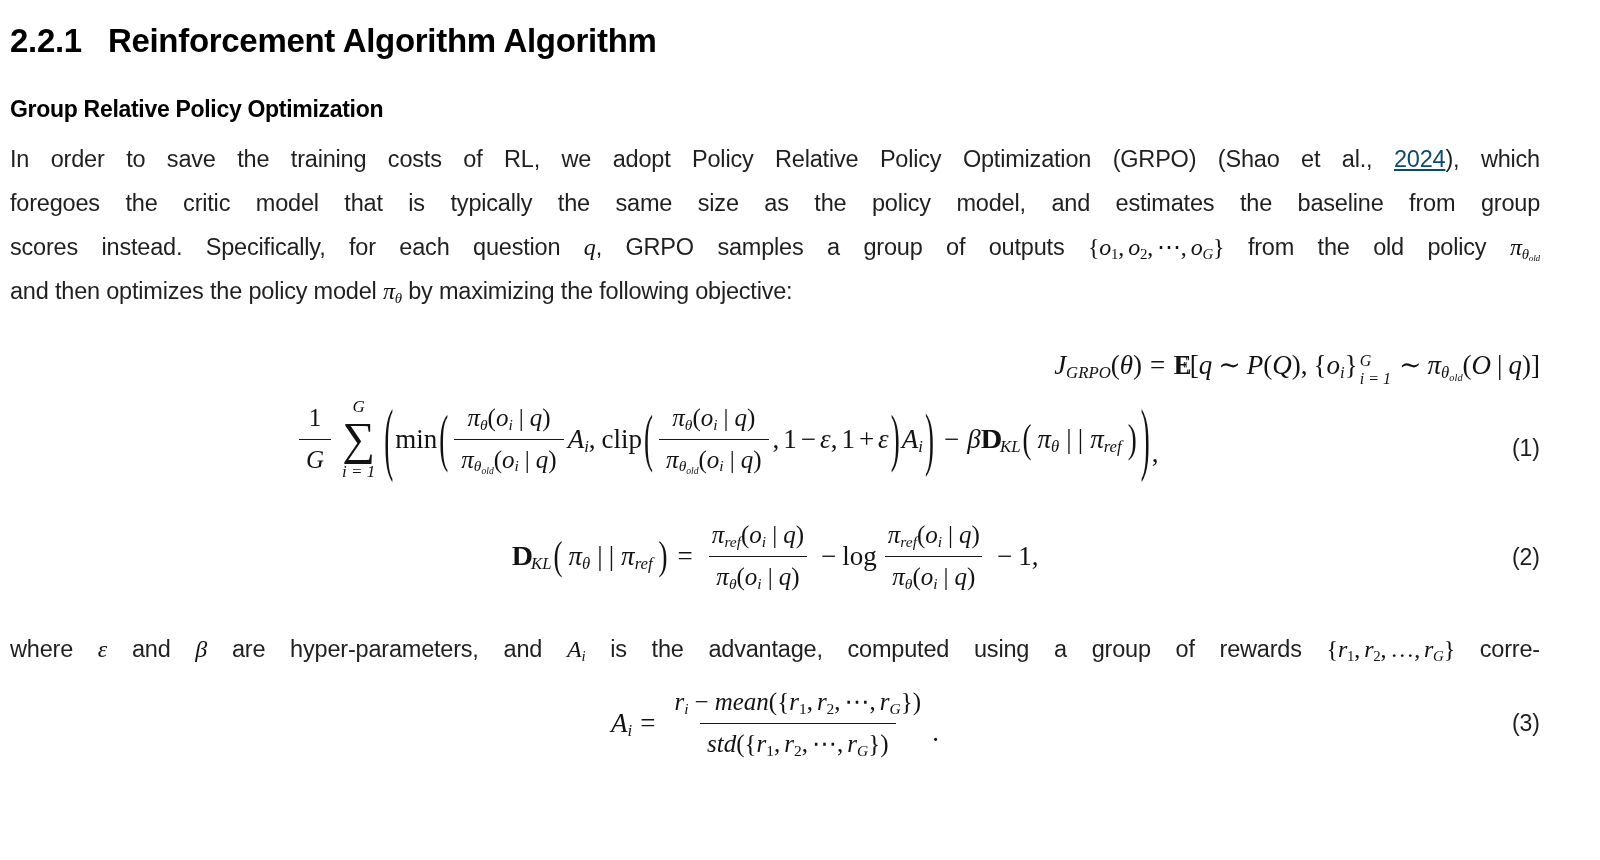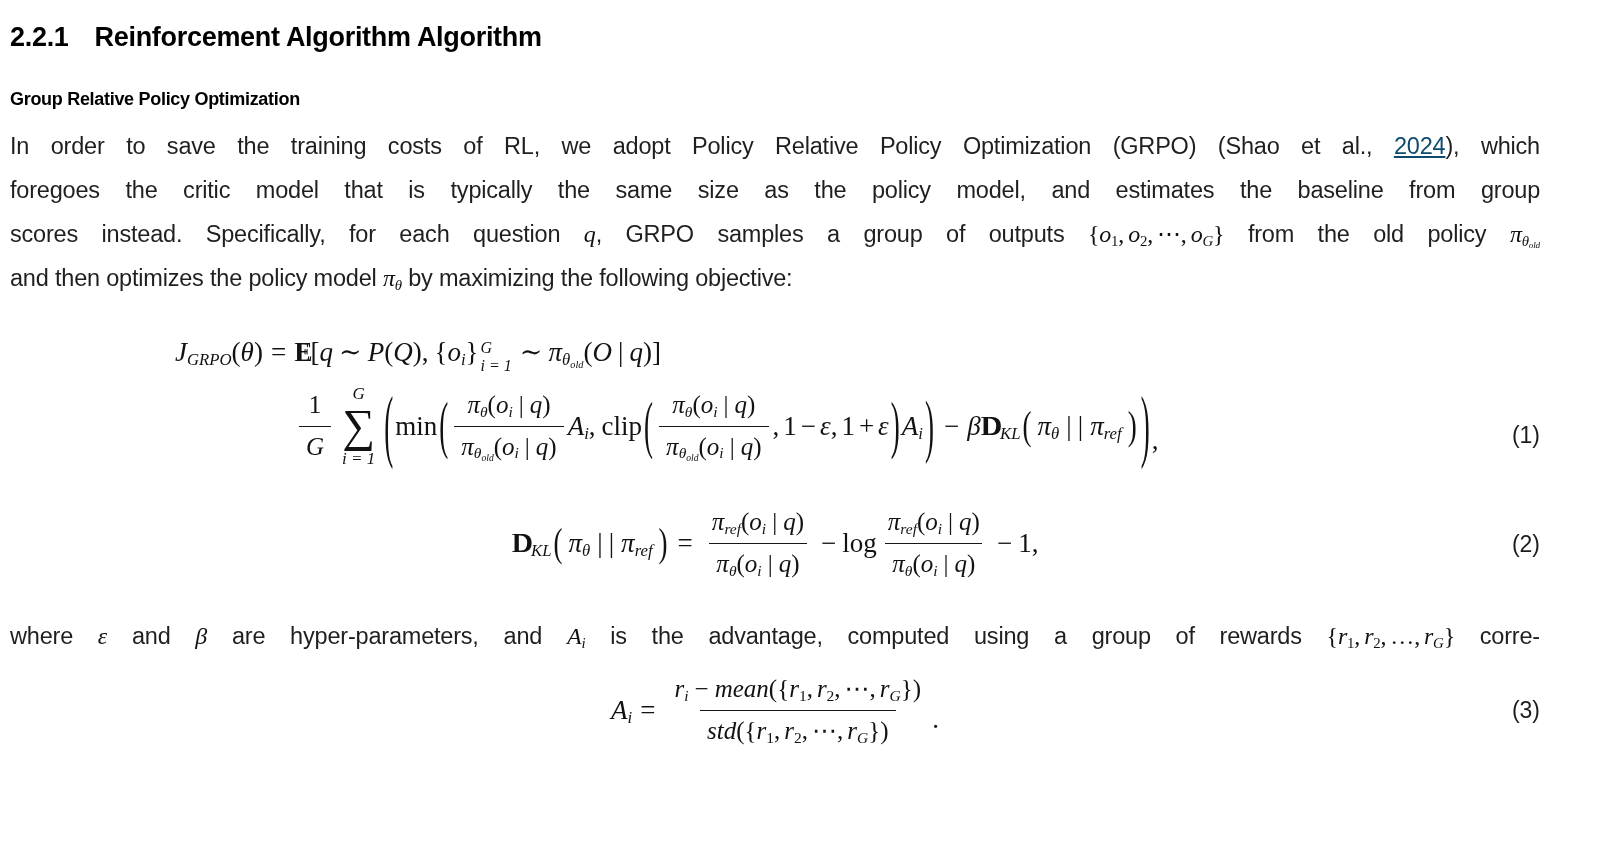--- a/index.html
+++ b/index.html
@@ -1,32 +1,32 @@
 <!DOCTYPE html>
 <html><head>
 <meta charset="utf-8">
 <style>
   html,body{margin:0;padding:0;background:#ffffff;}
   body{width:1600px;height:860px;overflow:hidden;color:#1f1f1f;
        font-family:"Liberation Sans","DejaVu Sans",sans-serif;}
   .page{position:relative;padding:16px 60px 0 10px;}
 
   
-  .h1{display:flex;gap:26px;font-size:27px;font-weight:700;color:#000;margin-top:6px;letter-spacing:-0.3px;}
-  .h2{font-size:18px;font-weight:700;color:#000;margin-top:36px;letter-spacing:-0.3px;}
+  .h1{display:flex;gap:26px;font-size:33px;font-weight:700;color:#000;margin-top:6px;letter-spacing:-0.3px;}
+  .h2{font-size:23px;font-weight:700;color:#000;margin-top:36px;letter-spacing:-0.3px;}
 
   
   .para{font-size:23.5px;line-height:44px;margin-top:14px;letter-spacing:-0.2px;}
   .jline{text-align:justify;text-align-last:justify;}
   .jlast{text-align:left;}
   .p2{margin-top:34px;}
   a.cite{color:#0c4a6e;text-decoration:underline;cursor:pointer;}
 
   
-  .im,.mline,.mrow{font-family:"Liberation Serif","DejaVu Serif",serif;font-style:italic;color:#121212;}
+  .im,.mline,.mrow{font-family:"Liberation Serif","DejaVu Serif",serif;font-style:italic;color:#121212;text-align:right;}
   .im{font-size:24px;}
   .mline{font-size:27px;}
   .mrow{font-size:27px;display:flex;align-items:center;}
   .up{font-style:normal;}
   sub{font-size:0.62em;line-height:0;position:relative;top:0.25em;vertical-align:baseline;}
   sub sub{top:0.3em;margin-top:10px;}
   .run{line-height:1.15;white-space:nowrap;display:inline-block;}
 
   
   .fr{display:inline-flex;flex-direction:column;align-items:center;margin:0 4px;font-size:25px;line-height:1.15;}

